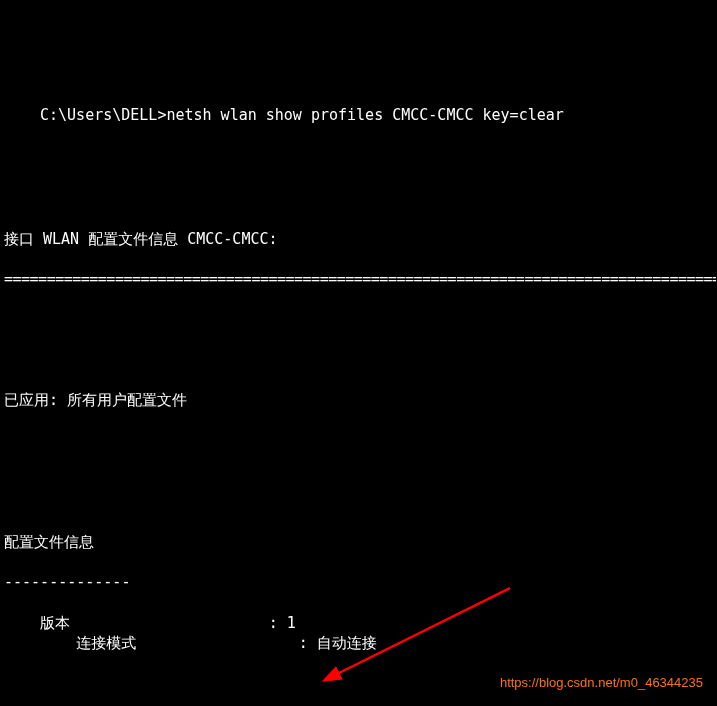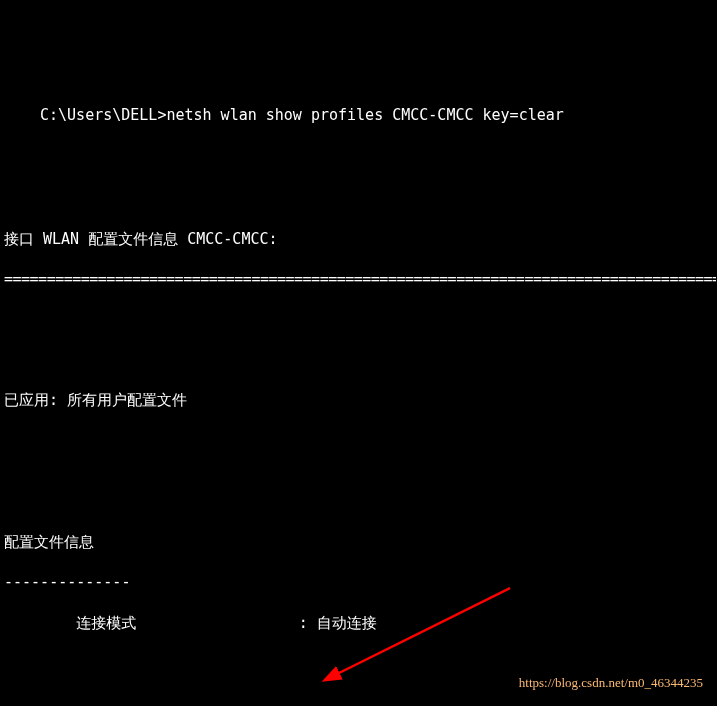--- a/index.html
+++ b/index.html
@@ -26,23 +26,23 @@
     }
     .dash-divider {
       overflow: hidden;
       white-space: nowrap;
     }
     .kv-row { display: block; }
     .watermark {
       position: absolute;
       right: 14px;
       bottom: 14px;
-      color: #fdba74;
+      color: #f97316;
       font-size: 13px;
-      font-family: Liberation Serif, serif;
+      font-family: Liberation Sans, sans-serif;
       white-space: normal;
       margin-top: 24px;
     }
     .arrow {
       position: absolute;
       pointer-events: none;
     }
   </style>
 </head>
 <body>
@@ -59,21 +59,21 @@
 
 <div class="blank-line"></div>
 
 <div><span>已应用:</span> <span>所有用户配置文件</span></div>
 
 <div class="blank-line"></div>
 
 
 <div>配置文件信息</div>
 <div class="dash-divider">--------------</div>
-<div id="sec1"><div class="kv-row">        连接模式                  : 自动连接</div></div>
+<div id="sec1"><div class="kv-row">    版本                      : 1</div><div class="kv-row">        连接模式                  : 自动连接</div></div>
 
 
 
 
 
 
 
 
 
 

